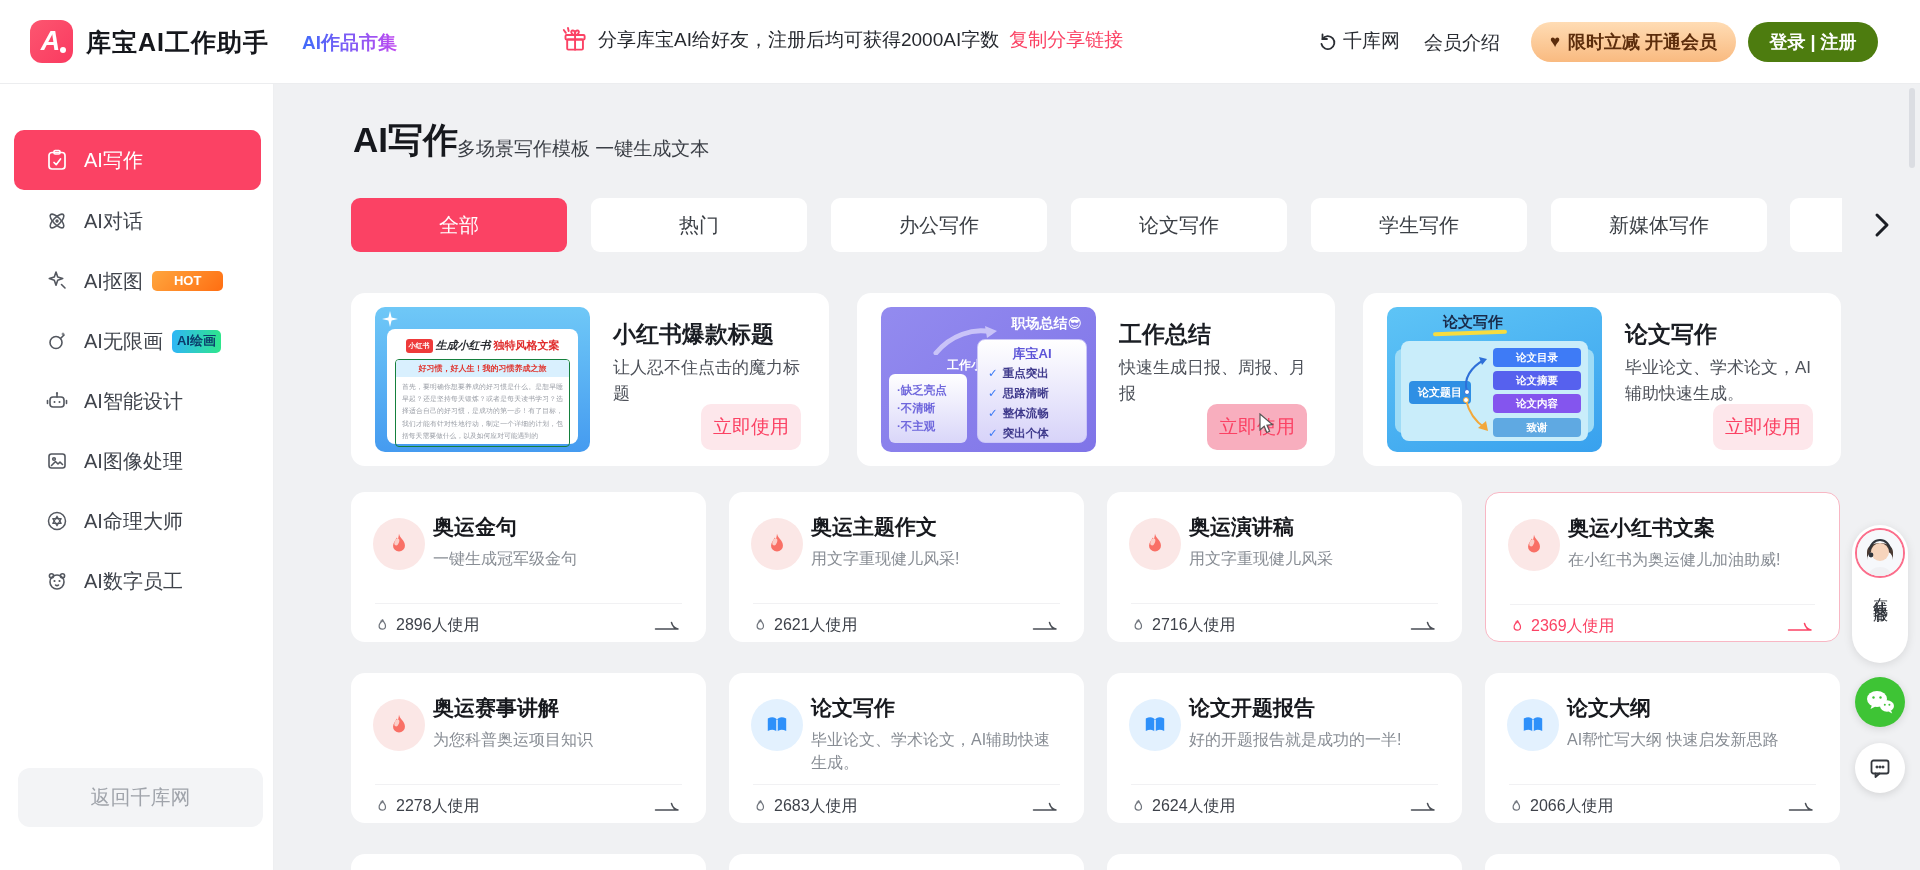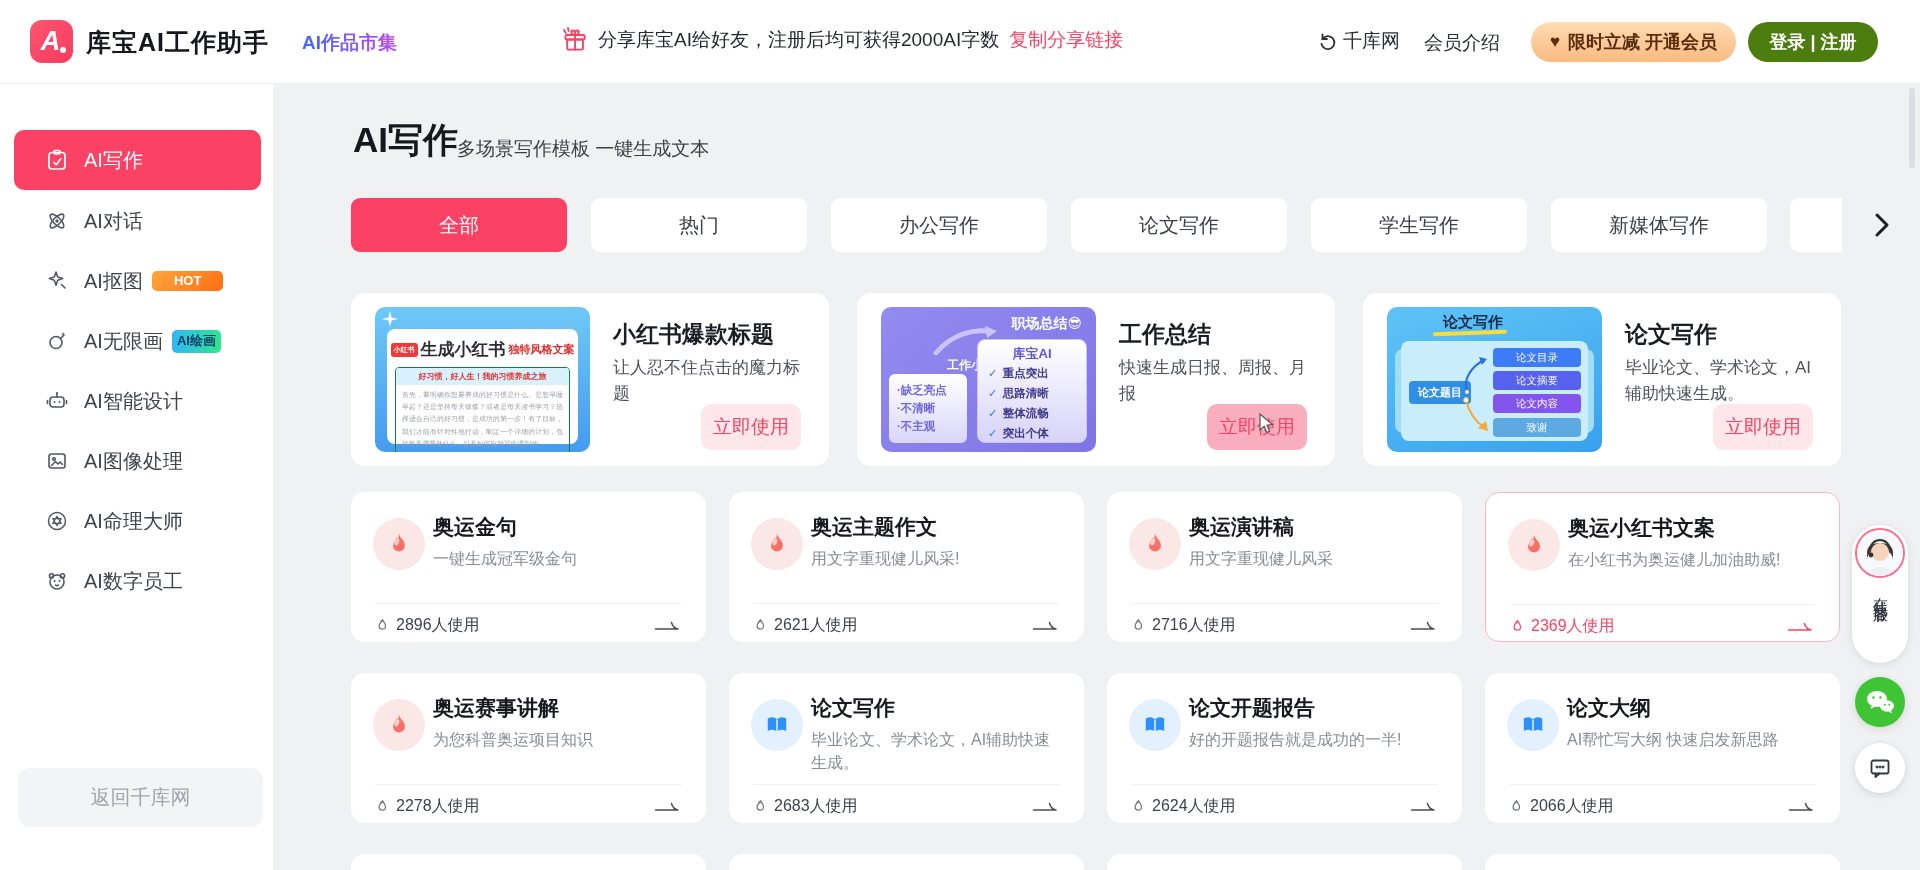--- a/index.html
+++ b/index.html
@@ -52,21 +52,21 @@
   .f-btn { position:absolute; right:28px; bottom:16px; width:100px; height:46px; border-radius:10px; background:#FDE7EB; color:#FB4264; font-size:19px; display:flex; align-items:center; justify-content:center; cursor:pointer; }
   .f-btn.hover { background:#F8AEBE; }
   .f-btn .cursor { position:absolute; right:32px; top:9px; }
 
   
   .img1 { background:linear-gradient(180deg,#6FC8F7,#459BF0); }
   .img1 .spark { position:absolute; left:7px; top:4px; }
   .img1 .wcard { position:absolute; left:12px; top:22px; width:191px; height:115px; background:#fff; border-radius:8px; }
   .img1 .whead { display:flex; align-items:center; justify-content:center; gap:3px; margin-top:9px; }
   .img1 .brand { background:#EE3A3A; color:#fff; font-size:7px; font-weight:bold; border-radius:3px; padding:2px 3px; }
-  .img1 .hd { font-size:17px; font-weight:bold; color:#2B2E33; }
+  .img1 .hd { font-size:11px; font-weight:bold; color:#2B2E33;font-style:italic; }
   .img1 .hr { font-size:11px; font-weight:bold; color:#E02B2B; }
   .img1 .box { margin:6px 8px 0; border:1px solid #15803d; border-radius:4px; overflow:hidden; }
   .img1 .bar { background:#D9F0FE; color:#E0342E; font-size:8px; font-weight:bold; text-align:center; padding:3px 2px; }
   .img1 .btxt { padding:4px 6px; font-size:6.8px; color:#9A9EA6; line-height:1.8; text-align:justify; }
 
   
   .img2 { background:linear-gradient(140deg,#938BEF,#7F74E8); }
   .img2 .t { position:absolute; right:14px; top:8px; color:#fff; font-size:14px; font-weight:bold; }
   .img2 .arr { position:absolute; left:52px; top:16px; }
   .img2 .ll { position:absolute; left:22px; top:50px; color:#fff; font-size:12px; font-weight:bold;margin-left:44px; }
@@ -77,21 +77,21 @@
   .img2 .ri { font-size:11.5px; font-weight:bold; color:#3F3A8C; line-height:20px; padding-left:10px; }
   .img2 .ck { color:#3D7BF5; margin-right:5px; }
 
   
   .img3 { background:linear-gradient(160deg,#5EC4F6,#38A1EE); }
   .img3 .t { position:absolute; left:56px; top:6px; color:#1A2B4A; font-size:15px; font-weight:bold; z-index:3; }
   .img3 .ul { position:absolute; left:46px; top:24px; width:74px; height:4px; background:#F7DC3F; border-radius:2px; transform:rotate(-2deg); z-index:2; }
   .img3 .under { position:absolute; left:8px; top:42px; width:199px; height:84px; background:#9FDCF6; border-radius:8px; }
   .img3 .card { position:absolute; left:14px; top:34px; width:187px; height:100px; background:#C9EDFA; border-radius:8px; }
   .img3 .tag { position:absolute; left:8px; top:40px; background:#2F8FE4; color:#fff; font-size:11px; font-weight:bold; padding:4px 9px; border-radius:4px; }
-  .img3 .node { position:absolute; left:92px; width:88px; height:19px; line-height:19px; text-align:center; color:#fff; font-size:10.5px; font-weight:normal; border-radius:4px; }
+  .img3 .node { position:absolute; left:92px; width:88px; height:19px; line-height:19px; text-align:center; color:#fff; font-size:10.5px; font-weight:bold; border-radius:4px; }
   .img3 .n0 { top:7px;  background:#3E7BF6; }
   .img3 .n1 { top:30px; background:#5661EE; }
   .img3 .n2 { top:53px; background:#8455EE; }
   .img3 .n3 { top:77px; background:#5FA9E2; }
   .img3 .a1 { position:absolute; left:60px; top:12px; }
   .img3 .a2 { position:absolute; left:60px; top:56px; }
 
   
   .gcard { position:absolute; width:355px; height:150px; background:#fff; border-radius:14px; cursor:pointer; }
   .gcard.hl { border:1px solid #F8B7C4; }

